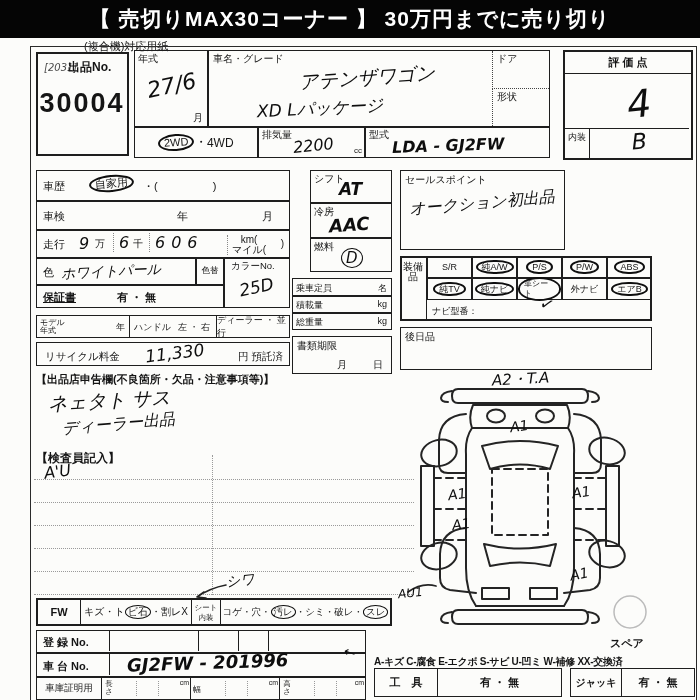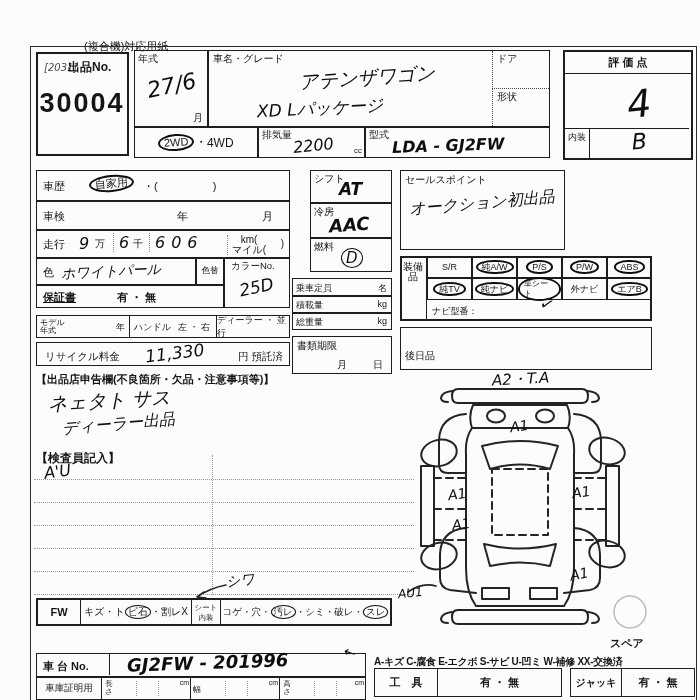--- a/index.html
+++ b/index.html
@@ -18,20 +18,23 @@
   .dotv{position:absolute;border-left:1.5px dotted #9a9a9a;}
   .vline{position:absolute;border-left:1.3px solid #1e1e1e;}
   .flexc{display:flex;align-items:center;justify-content:center;}
   .stack{display:inline-block;line-height:1.0;text-align:center;}
 </style>
 </head>
 <body>
 
 <div class="sheet">
 
+  <div class="banner">
+    <span>【 売切りMAX30コーナー 】 30万円までに売り切り</span>
+  </div>
   <div class="abs lbl" style="left:84px;top:40px;font-size:11px;">(複合機)対応用紙</div>
 
   <div class="abs" style="left:30px;top:46px;width:667px;height:654px;border:1.6px solid #2a2a2a;border-bottom:none;"></div>
 
   <div class="c thick" style="left:36px;top:52px;width:93px;height:104px;background:#fcfcfa;">
     <div class="abs" style="left:6px;top:6px;width:80px;">
       <span class="abs hw" style="left:0px;top:2px;font-size:10px;color:#4a4a4a;">[2031]</span>
       <span class="abs lbl" style="left:24px;top:1px;font-size:12px;font-weight:bold;">出品No.</span>
     </div>
     <div class="abs" style="left:0;top:34px;width:88px;text-align:center;font-size:27px;font-weight:bold;letter-spacing:2px;">30004</div>
@@ -215,21 +218,21 @@
     </div>
   <div class="c flexc" style="left:607px;top:278px;width:45px;height:22px;">
       <span class="sm pen">エアB</span>
     </div>
   <span class="abs hw" style="left:540px;top:294px;font-size:17px;transform:rotate(18deg);">✓</span>
   <div class="abs" style="left:427px;top:300px;width:225px;height:21px;">
     <span class="abs sm" style="left:5px;top:5px;">ナビ型番：</span>
   </div>
 
   <div class="c" style="left:400px;top:327px;width:252px;height:43px;">
-    <span class="abs lbl" style="left:4px;top:3px;margin-top:19px;">後日品</span>
+    <span class="abs lbl" style="left:4px;top:3px;">後日品</span>
   </div>
 
   <div class="abs" style="left:36px;top:372px;font-size:11px;font-weight:bold;">【出品店申告欄(不良箇所・欠品・注意事項等)】</div>
   <span class="abs hw" style="left:48px;top:388px;font-size:19px;transform:rotate(-3deg);">ネェタト サス</span>
   <span class="abs hw" style="left:62px;top:414px;font-size:16px;transform:rotate(-5deg);">ディーラー出品</span>
 
   <div class="abs" style="left:36px;top:450px;font-size:12px;font-weight:bold;">【検査員記入】</div>
   <span class="abs hw" style="left:44px;top:462px;font-size:16px;transform:rotate(-8deg);">A'U</span>
   <div class="dotl" style="left:34px;top:479px;width:380px;"></div>
   <div class="dotl" style="left:34px;top:502px;width:380px;"></div>
@@ -256,20 +259,27 @@
       <span>内装</span>
     </div>
     <div class="flexc" style="flex:1;font-size:9.5px;">
       <span>コゲ・穴・</span>
         <span class="pen" style="padding:0 2px;border-width:1.8px;">汚レ</span>
         <span>・シミ・破レ・</span>
         <span class="pen" style="padding:0 2px;border-width:1.8px;">スレ</span>
     </div>
   </div>
 
+  <div class="c" style="left:36px;top:630px;width:330px;height:23px;">
+    <span class="abs lbl" style="left:6px;top:5px;font-size:11px;font-weight:bold;">登 録 No.</span>
+    <div class="vline" style="left:72px;top:0;height:20px;"></div>
+    <div class="vline" style="left:161px;top:0;height:20px;"></div>
+    <div class="vline" style="left:201px;top:0;height:20px;"></div>
+    <div class="vline" style="left:231px;top:0;height:20px;"></div>
+  </div>
 
   <div class="c" style="left:36px;top:653px;width:330px;height:24px;">
     <span class="abs lbl" style="left:6px;top:6px;font-size:11px;font-weight:bold;">車 台 No.</span>
     <div class="vline" style="left:72px;top:0;height:21px;"></div>
     <span class="abs hw" style="left:90px;top:-2px;font-size:18px;font-weight:bold;transform:rotate(-2deg);">GJ2FW - 201996</span>
   </div>
   <span class="abs hw" style="left:344px;top:644px;font-size:14px;transform:rotate(18deg);">←</span>
 
   <div class="c" style="left:36px;top:677px;width:330px;height:23px;display:flex;">
     <div class="flexc" style="width:64px;border-right:1.5px solid #1e1e1e;font-size:9.5px;">車庫証明用</div>

